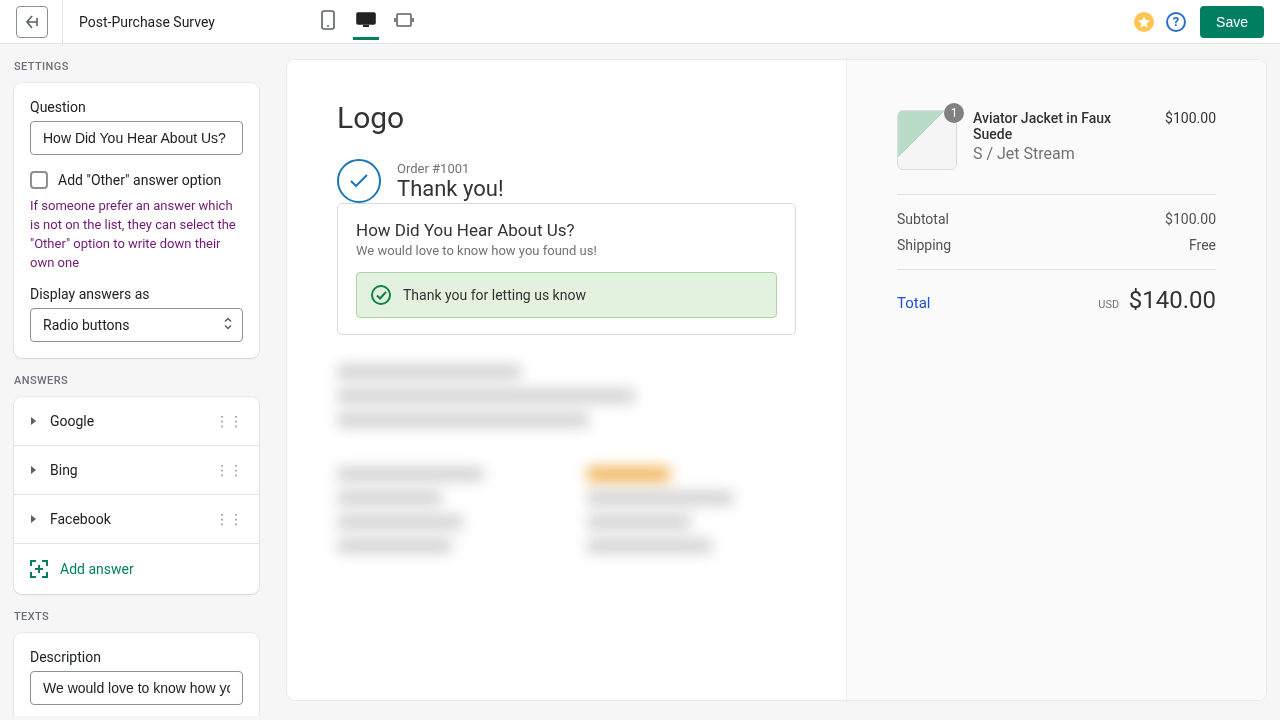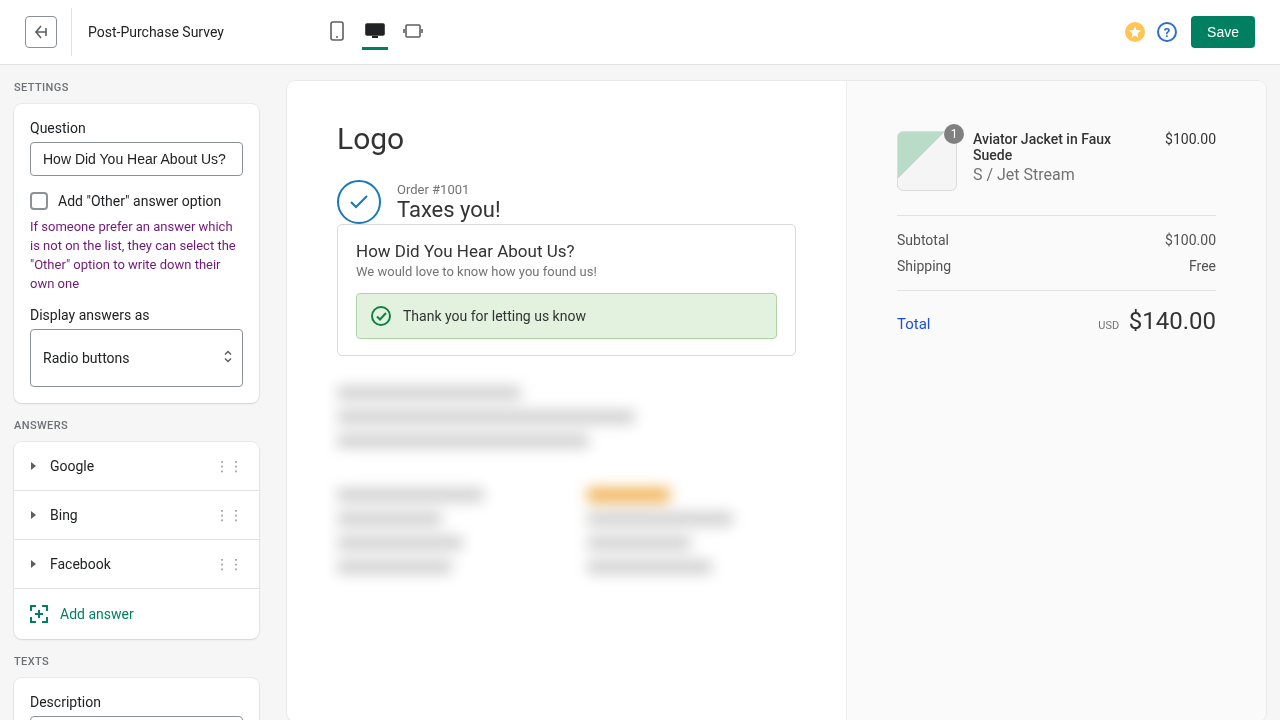--- a/index.html
+++ b/index.html
@@ -1,18 +1,18 @@
 <!DOCTYPE html>
 <html><head>
 <meta charset="utf-8">
 <style>
 * { box-sizing: border-box; margin: 0; padding: 0; }
 body { font-family: -apple-system, BlinkMacSystemFont, "Segoe UI", Roboto, sans-serif; background: #f6f6f7; color: #202223; font-size: 14px; }
 
-.topbar { display: flex; align-items: center; height: 65px; background: #fff; border-bottom: 1px solid #e1e3e5; padding: 0 25px; }
+.topbar { display: flex; align-items: center; height: 44px; background: #fff; border-bottom: 1px solid #e1e3e5; padding: 0 16px; }
 .back-btn { width: 32px; height: 32px; display: flex; align-items: center; justify-content: center; border: 1px solid #8c9196; border-radius: 4px; cursor: pointer; }
 .divider-vert { width: 1px; height: 48px; background: #e1e3e5; margin: 0 16px 0 14px; }
 .page-title { font-size: 14px; color: #202223; }
 .view-switch { display: flex; gap: 12px; margin-left: 100px; }
 .view-btn { width: 26px; height: 36px; display: flex; align-items: center; justify-content: center; cursor: pointer; border-bottom: 3px solid transparent; }
 .view-btn.active { border-bottom-color: #008060; }
 .spacer { flex: 1; }
 .star-badge { width: 20px; height: 20px; border-radius: 50%; background: #ffc453; display: flex; align-items: center; justify-content: center; margin-right: 12px; }
 .help-badge { width: 20px; height: 20px; border-radius: 50%; border: 2px solid #2c6ecb; color: #2c6ecb; display: flex; align-items: center; justify-content: center; font-size: 13px; font-weight: bold; margin-right: 14px; }
 .save-btn { background: #008060; color: #fff; border: none; border-radius: 4px; padding: 8px 16px; font-size: 14px; cursor: pointer; }
@@ -22,21 +22,21 @@
 .section-label { font-size: 11px; font-weight: 500; color: #6d7175; letter-spacing: 0.4px; margin-bottom: 10px; text-transform: uppercase; }
 .card { background: #fff; border-radius: 8px; box-shadow: 0 0 0 1px rgba(0,0,0,0.05), 0 1px 2px rgba(0,0,0,0.1); margin-bottom: 16px; }
 .card-inner { padding: 16px; }
 
 .field-label { font-size: 14px; color: #202223; margin-bottom: 6px; display: block; }
 .text-input { width: 100%; padding: 8px 12px; border: 1px solid #8c9196; border-radius: 4px; font-size: 14px; color: #202223; }
 .checkbox-row { display: flex; align-items: center; gap: 10px; margin-top: 16px; }
 .checkbox { width: 18px; height: 18px; border: 2px solid #8c9196; border-radius: 4px; flex-shrink: 0; }
 .help-text { font-size: 13px; color: #701a75; line-height: 1.45; margin-top: 8px; }
 .select-wrap { position: relative; margin-top: 6px; }
-.select-input { width: 100%; padding: 20px 12px; border: 1px solid #8c9196; border-radius: 4px; font-size: 14px; background: #fff; appearance: none; cursor: pointer; }
+.select-input { width: 100%; padding: 8px 12px; border: 1px solid #8c9196; border-radius: 4px; font-size: 14px; background: #fff; appearance: none; cursor: pointer; }
 .select-caret { position: absolute; right: 10px; top: 50%; transform: translateY(-50%); pointer-events: none; }
 
 .answer-row { display: flex; align-items: center; padding: 16px; border-bottom: 1px solid #e1e3e5; cursor: pointer; }
 .answer-row:last-of-type { border-bottom: none; }
 .answer-caret { width: 8px; margin-right: 12px; }
 .answer-label { flex: 1; font-size: 14px; }
 .drag-handle { color: #8c9196; cursor: grab; }
 .add-answer-row { display: flex; align-items: center; gap: 12px; padding: 16px; color: #008060; cursor: pointer; font-size: 14px; }
 .add-icon { width: 18px; height: 18px; border: 2px dashed #008060; position: relative; }
 .add-icon::before, .add-icon::after { content: ''; position: absolute; background: #008060; }
@@ -188,21 +188,21 @@
       <div class="preview-left">
         <div class="logo-text">Logo</div>
         <div class="order-head">
           <div class="check-circle">
             <svg width="20" height="16" viewBox="0 0 20 16">
                 <path d="M2 8 L7 13 L18 2" stroke="#1878b9" stroke-width="2" fill="none"></path>
               </svg>
           </div>
           <div>
             <div class="order-num">Order #1001</div>
-            <div class="thankyou">Taxes you!</div>
+            <div class="thankyou">Thank you!</div>
           </div>
         </div>
         <div class="survey-card">
           <div class="survey-q">How Did You Hear About Us?</div>
           <div class="survey-desc">We would love to know how you found us!</div>
           <div class="success-banner">
             <span class="success-check">
               <svg width="11" height="9" viewBox="0 0 11 9">
                   <path d="M1 4.5 L4 7.5 L10 1" stroke="#108043" stroke-width="2" fill="none"></path>
                 </svg>

